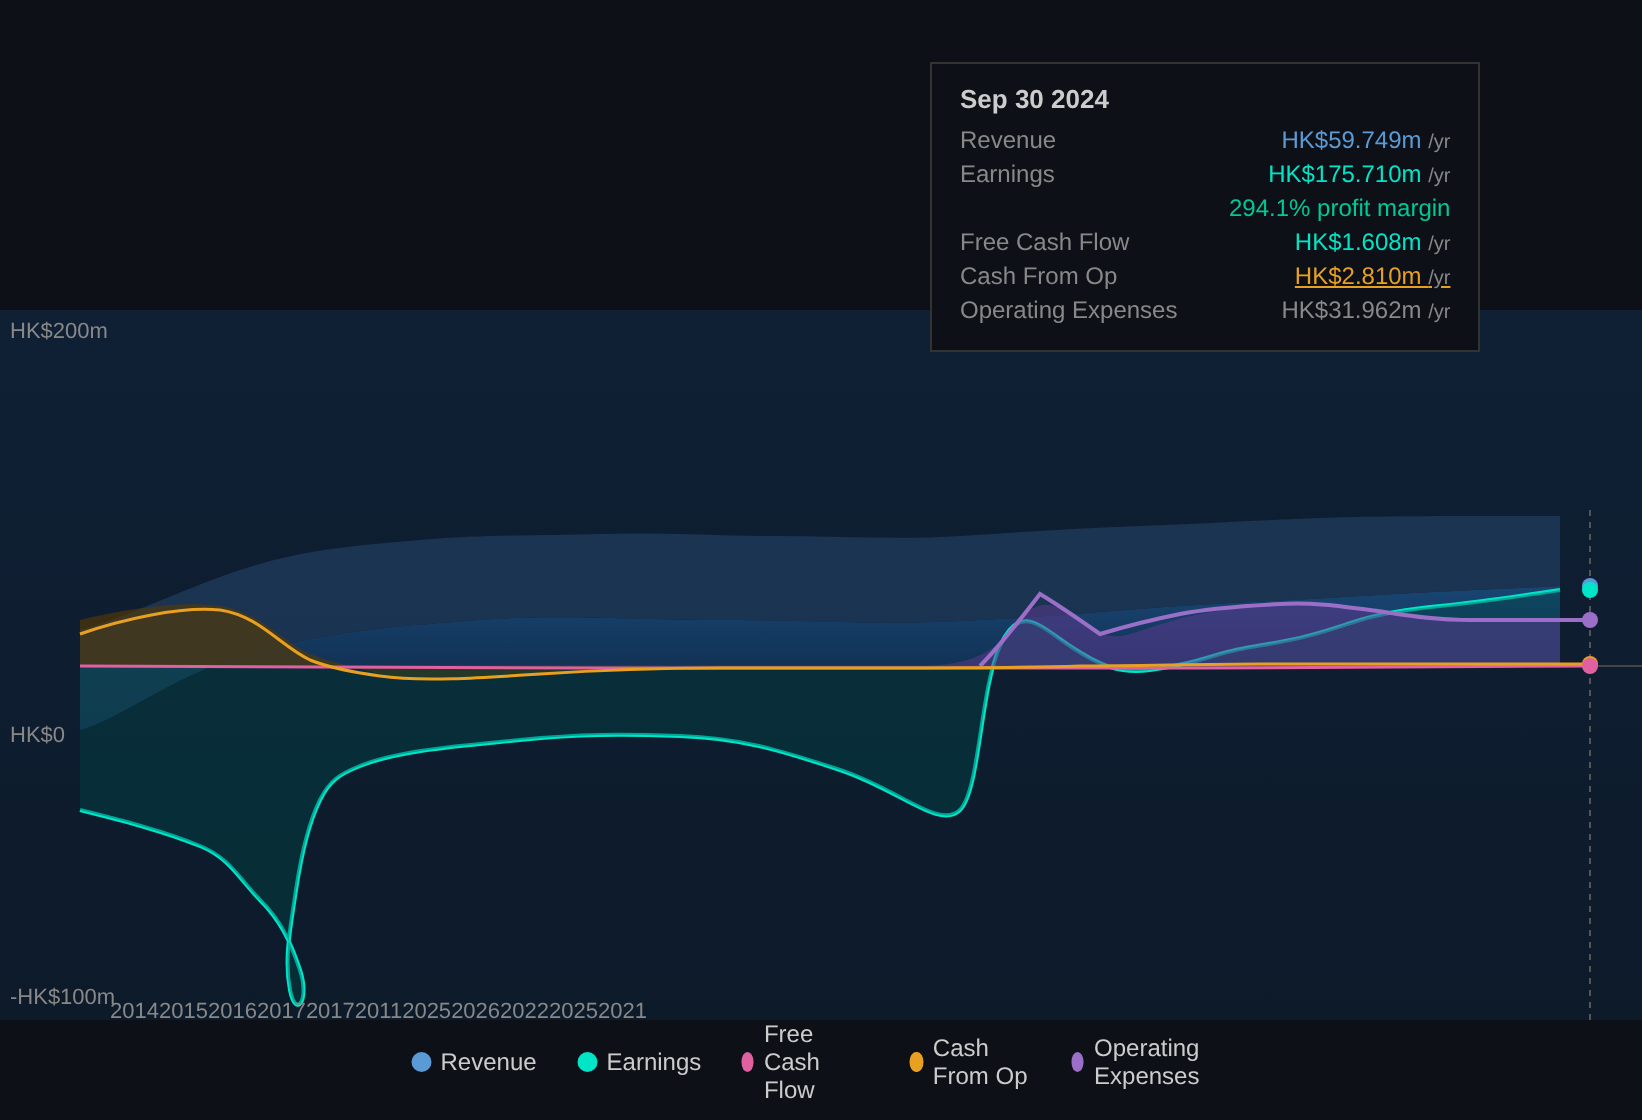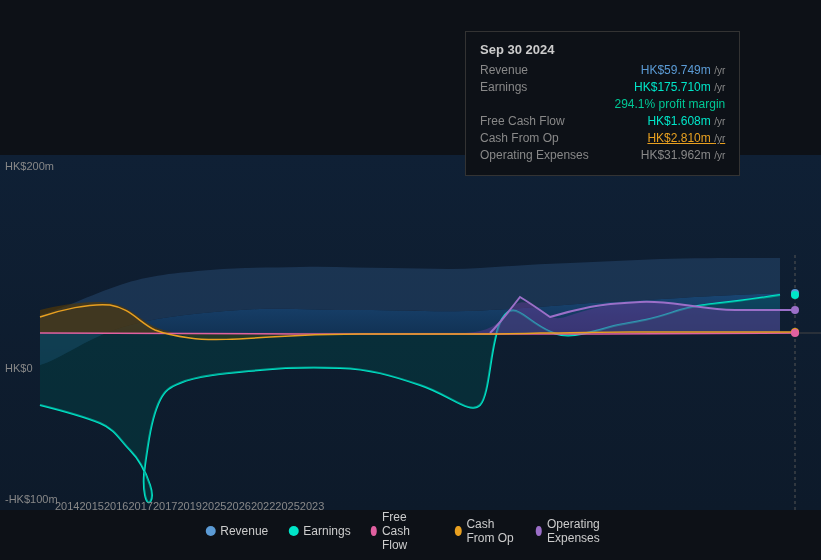--- a/index.html
+++ b/index.html
@@ -208,26 +208,26 @@
     <circle cx="795" cy="178" r="4" fill="#e060a0"></circle>
   </svg>
 </div>
 
 <div class="x-axis">
   <span class="x-label">2014</span>
   <span class="x-label">2015</span>
   <span class="x-label">2016</span>
   <span class="x-label">2017</span>
   <span class="x-label">2017</span>
-  <span class="x-label">2019</span>
+  <span class="x-label">2011</span>
   <span class="x-label">2025</span>
   <span class="x-label">2026</span>
   <span class="x-label">2022</span>
   <span class="x-label">2025</span>
-  <span class="x-label">2023</span>
+  <span class="x-label">2021</span>
 </div>
 
 <div class="legend">
   <div class="legend-item">
     <div class="legend-dot" style="background:#5b9bd5;"></div>
     <span>Revenue</span>
   </div>
   <div class="legend-item">
     <div class="legend-dot" style="background:#00e5c8;"></div>
     <span>Earnings</span>

